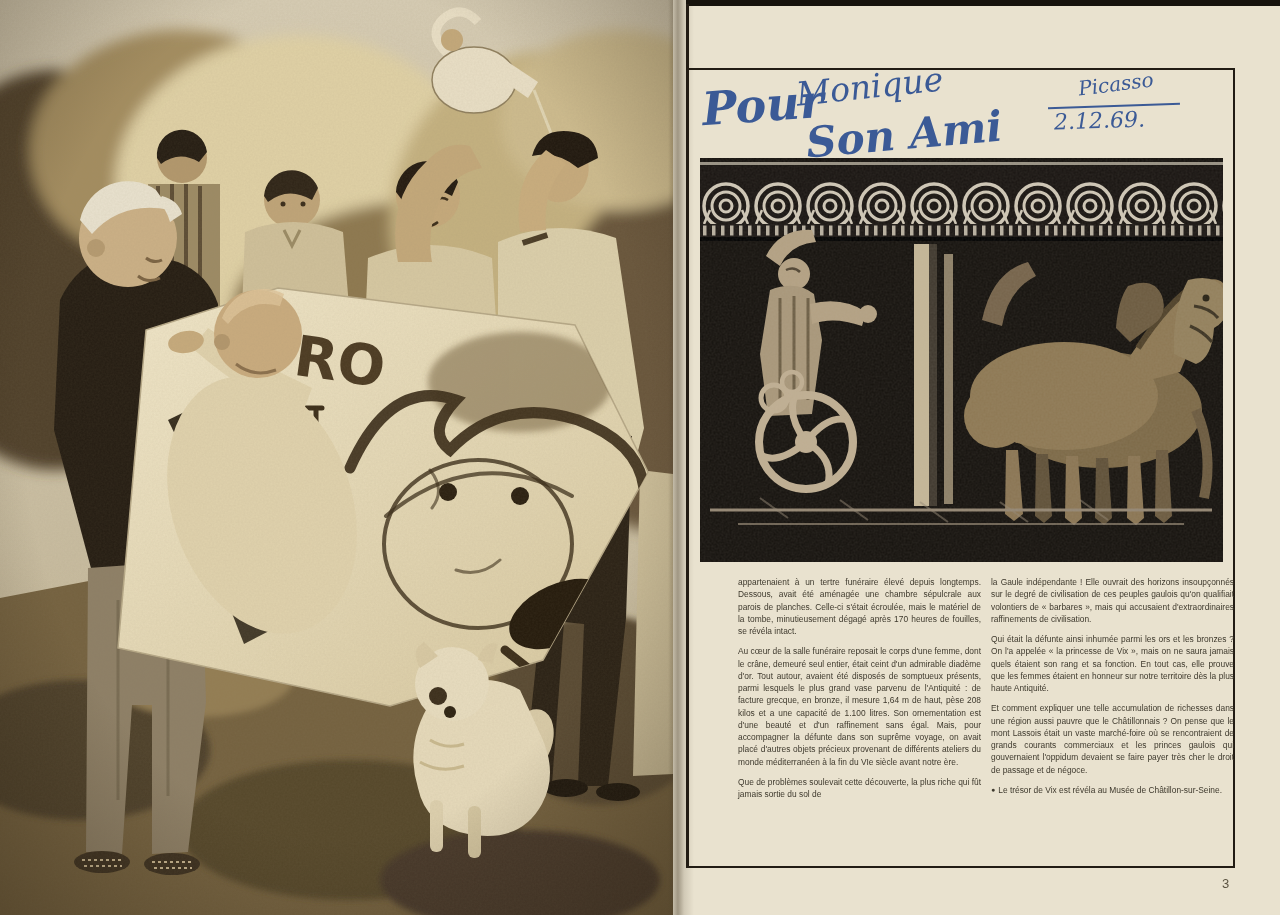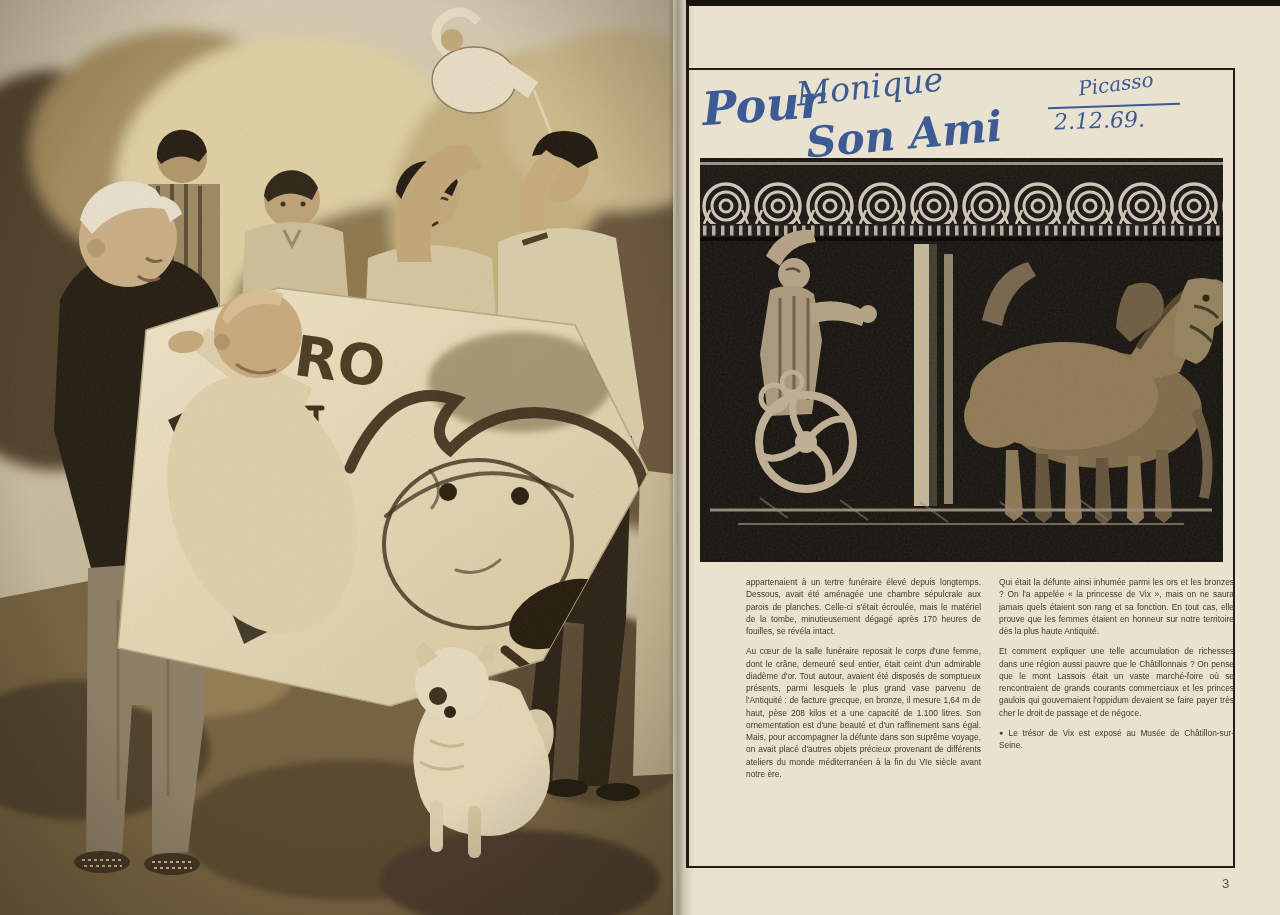--- a/index.html
+++ b/index.html
@@ -25,21 +25,21 @@
   .ded-monique{left:796px;top:70px; font-size:33px;transform:rotate(-6deg);}
   .ded-sonami {left:806px;top:114px;font-size:42px;transform:rotate(-5deg);font-weight:bold;}
   .ded-sig    {left:1078px;top:74px;font-size:20px;transform:rotate(-7deg);}
   .ded-rule   {left:1048px;top:105px;width:132px;height:0;border-bottom:2px solid #3b5a96;transform:rotate(-2deg);}
   .ded-date   {left:1054px;top:110px;font-size:22px;transform:rotate(-2deg);}
   
   #krater-photo{left:700px;top:158px;width:523px;height:404px;display:block;}
   
   .article{left:738px;top:576px;width:496px;height:292px;display:flex;gap:10px;
            color:#3e392d;}
-  .col{width:243px;font-size:8.4px;line-height:1.46;text-align:justify;margin-left:8px;}
+  .col{width:243px;font-size:8.4px;line-height:1.46;text-align:justify;}
   .col p{margin:0 0 8px 0;}
   .footnote{margin-top:4px;}
   .footnote .bullet{font-size:7px;vertical-align:1px;margin-right:3px;}
   .page-number{left:1222px;top:876px;font-size:13px;color:#5c5442;}
 </style>
 </head>
 <body>
 
 <div class="scan">
 
@@ -308,23 +308,25 @@
       <path d="M60,340 l28,20 M140,342 l28,20 M220,344 l28,20 M300,344 l28,20 M380,342 l28,20" stroke-width="2" opacity="0.5"></path>
     </g>
 
     <rect width="523" height="404" filter="url(#kgrain)" opacity="0.8"></rect>
   </svg>
 
   <div class="abs article">
     <div class="col">
       <p>appartenaient à un tertre funéraire élevé depuis longtemps. Dessous, avait été aménagée une chambre sépulcrale aux parois de planches. Celle-ci s'était écroulée, mais le matériel de la tombe, minutieusement dégagé après 170 heures de fouilles, se révéla intact.</p>
       <p>Au cœur de la salle funéraire reposait le corps d'une femme, dont le crâne, demeuré seul entier, était ceint d'un admirable diadème d'or. Tout autour, avaient été disposés de somptueux présents, parmi lesquels le plus grand vase parvenu de l'Antiquité : de facture grecque, en bronze, il mesure 1,64 m de haut, pèse 208 kilos et a une capacité de 1.100 litres. Son ornementation est d'une beauté et d'un raffinement sans égal. Mais, pour accompagner la défunte dans son suprême voyage, on avait placé d'autres objets précieux provenant de différents ateliers du monde méditerranéen à la fin du VIe siècle avant notre ère.</p>
+      <p>Que de problèmes soulevait cette découverte, la plus riche qui fût jamais sortie du sol de</p>
     </div>
     <div class="col">
+      <p>la Gaule indépendante ! Elle ouvrait des horizons insoupçonnés sur le degré de civilisation de ces peuples gaulois qu'on qualifiait volontiers de « barbares », mais qui accusaient d'extraordinaires raffinements de civilisation.</p>
       <p>Qui était la défunte ainsi inhumée parmi les ors et les bronzes ? On l'a appelée « la princesse de Vix », mais on ne saura jamais quels étaient son rang et sa fonction. En tout cas, elle prouve que les femmes étaient en honneur sur notre territoire dès la plus haute Antiquité.</p>
       <p>Et comment expliquer une telle accumulation de richesses dans une région aussi pauvre que le Châtillonnais ? On pense que le mont Lassois était un vaste marché-foire où se rencontraient de grands courants commerciaux et les princes gaulois qui gouvernaient l'oppidum devaient se faire payer très cher le droit de passage et de négoce.</p>
-      <p class="footnote"><span class="bullet">●</span><span>Le trésor de Vix est exposé au Musée de Châtillon-sur-Seine.</span></p>
+      <p class="footnote"><span class="bullet">●</span><span>Le trésor de Vix est révéla au Musée de Châtillon-sur-Seine.</span></p>
     </div>
   </div>
 
   <div class="abs page-number">3</div>
 
 </div>
 
 </body></html>

